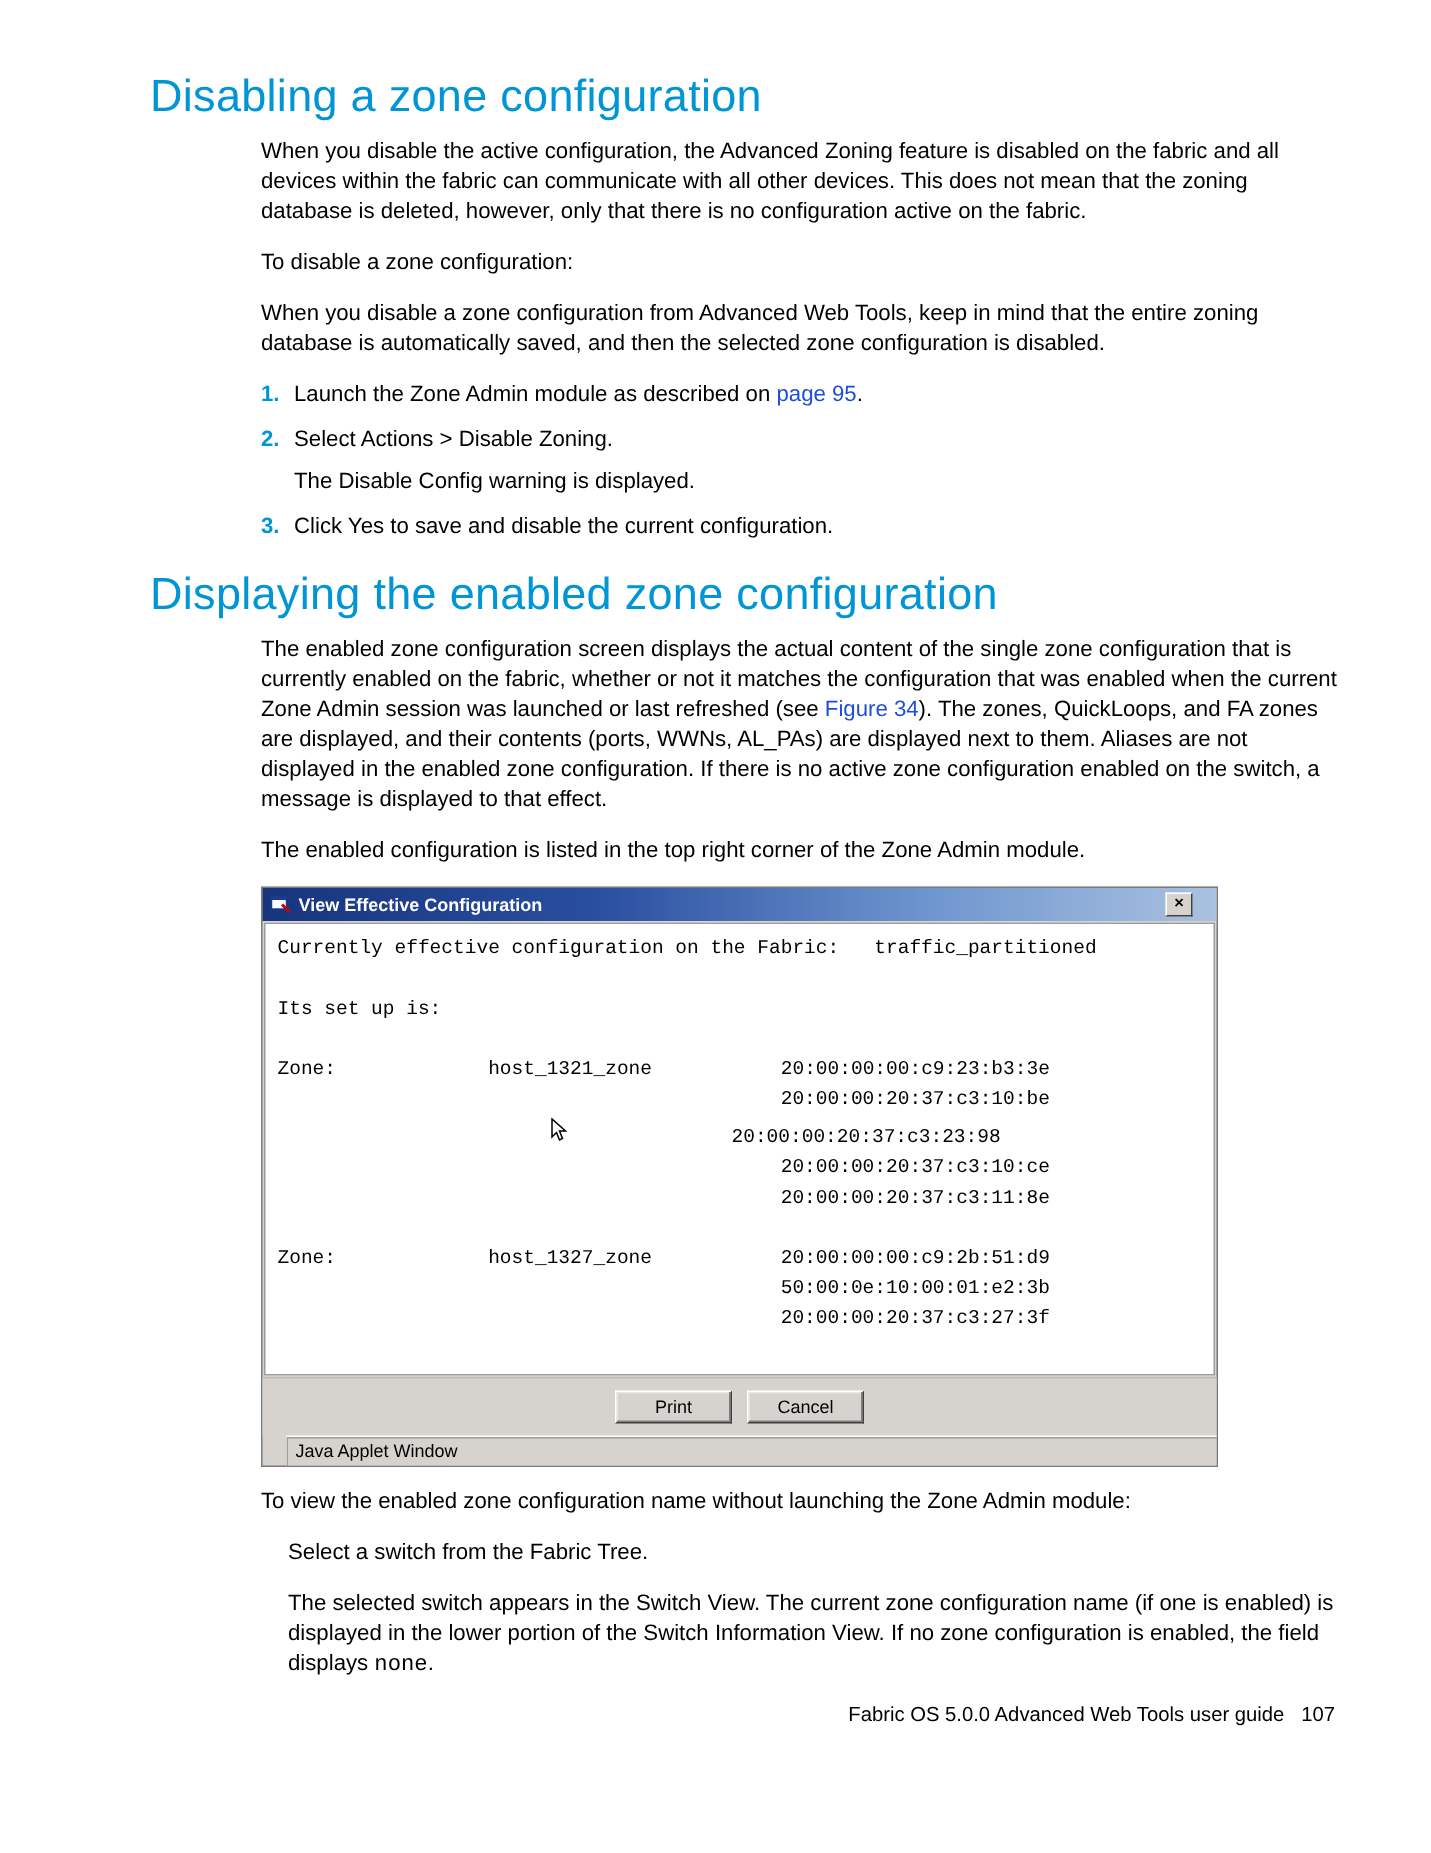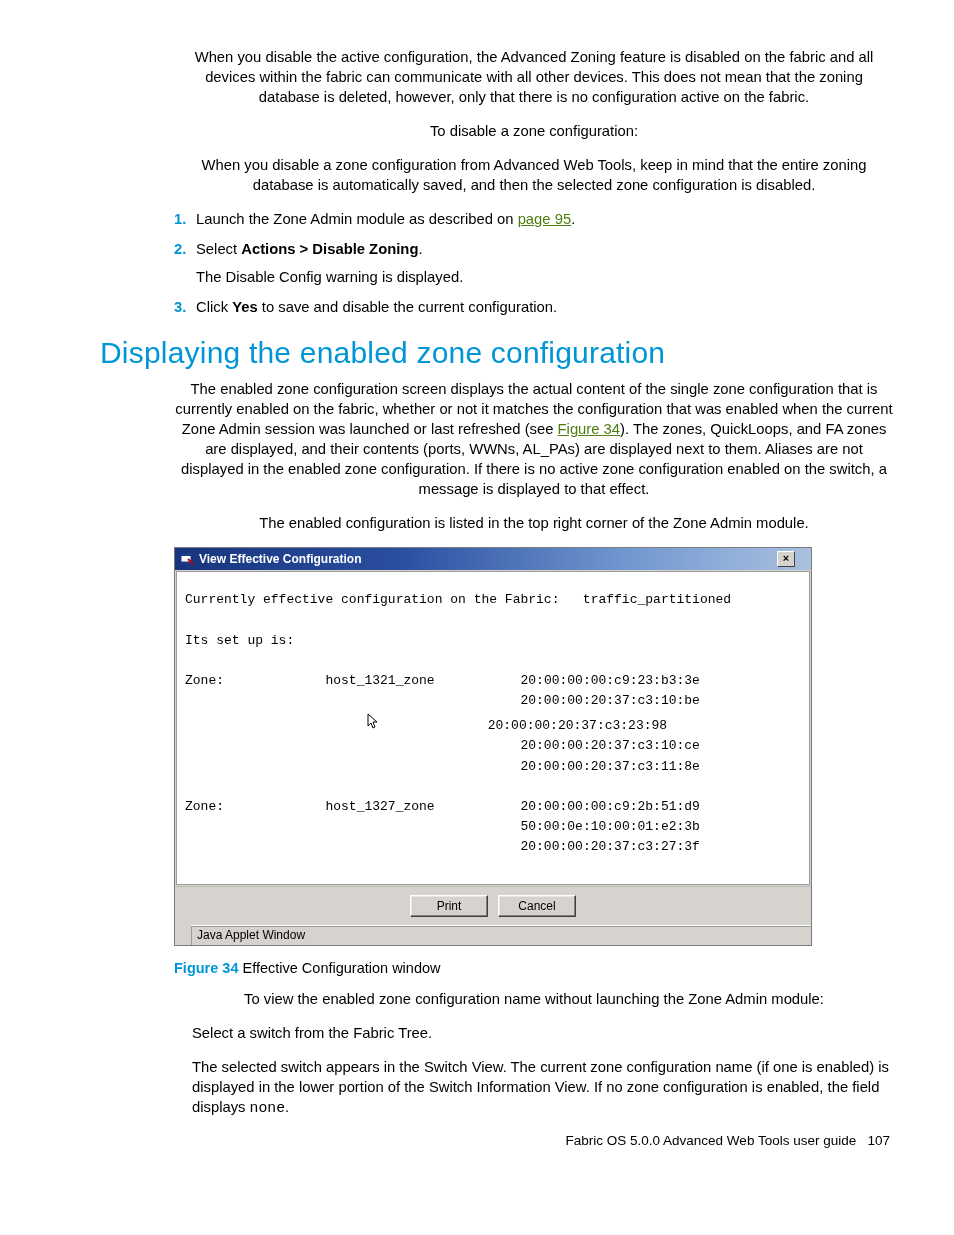--- a/index.html
+++ b/index.html
@@ -22,21 +22,20 @@
     letter-spacing: 0.2px;
   }
   .body-text {
     font-size: 14.8px;
     line-height: 1.35;
     margin: 0 0 14px 0;
     color: #000;
   }
   .indent {
     margin-left: 74px;
-    text-align: center;
   }
   .indent2 {
     margin-left: 92px;
   }
   ol.steps {
     list-style: none;
     padding: 0;
     margin: 0 0 18px 74px;
   }
   ol.steps > li {
@@ -46,22 +45,22 @@
     position: relative;
     padding-left: 22px;
   }
   ol.steps > li .num {
     position: absolute;
     left: 0;
     top: 0;
     color: #0096d6;
     font-weight: bold;
   }
-  .link { color: #4d7c0f; text-decoration: underline; }
-  .bold { font-weight: bold; }
+  .link { color: #1d4ed8; }
+  .bold { font-weight: normal; }
   .step-sub {
     margin: 8px 0 0 0;
     font-size: 14.8px;
   }
   
   .win {
     margin: 0 0 14px 74px;
     width: 636px;
     border: 1px solid #7b7b7b;
     background: #d6d3ce;
@@ -96,21 +95,21 @@
     font-family: Arial;
     line-height: 12px;
     text-align: center;
     font-weight: bold;
     cursor: pointer;
   }
   .win-body {
     background: #fff;
     border: 1px solid #9c9c9c;
     margin: 1px;
-    padding: 18px 8px 4px 8px;
+    padding: 6px 8px 4px 8px;
     font-family: "Courier New", monospace;
     font-size: 13px;
     line-height: 1.55;
     white-space: pre;
     color: #000;
     min-height: 290px;
   }
   .cursor-arrow {
     display: inline-block;
     position: relative;
@@ -160,20 +159,21 @@
     font-size: 13.5px;
     margin-top: 11px;
     padding-right: 4px;
   }
 </style>
 </head>
 <body>
 
 <div class="page">
 
+  <h1>Disabling a zone configuration</h1>
 
   <p class="body-text indent">When you disable the active configuration, the Advanced Zoning feature is disabled on the fabric and all devices within the fabric can communicate with all other devices. This does not mean that the zoning database is deleted, however, only that there is no configuration active on the fabric.</p>
   <p class="body-text indent">To disable a zone configuration:</p>
   <p class="body-text indent">When you disable a zone configuration from Advanced Web Tools, keep in mind that the entire zoning database is automatically saved, and then the selected zone configuration is disabled.</p>
 
   <ol class="steps">
     <li>
       <span class="num">1.</span>
       <span>Launch the Zone Admin module as described on </span><span class="link">page 95</span><span>.</span>
     </li>
@@ -224,23 +224,20 @@
                                            <span>50:00:0e:10:00:01:e2:3b</span>
                                            <span>20:00:00:20:37:c3:27:3f</span>
 </div>
     <div class="btnrow">
       <button class="winbtn">Print</button>
       <button class="winbtn">Cancel</button>
     </div>
     <div class="statusbar">Java Applet Window</div>
   </div>
 
-  <div class="fig-caption">
-    <span class="figlabel">Figure 34</span><span> Effective Configuration window</span>
-  </div>
 
   <p class="body-text indent">To view the enabled zone configuration name without launching the Zone Admin module:</p>
   <p class="body-text indent2">Select a switch from the Fabric Tree.</p>
   <p class="body-text indent2">
     <span>The selected switch appears in the Switch View. The current zone configuration name (if one is enabled) is displayed in the lower portion of the Switch Information View. If no zone configuration is enabled, the field displays </span><span class="mono">none</span><span>.</span>
   </p>
 
   <div class="footer">
     <span>Fabric OS 5.0.0 Advanced Web Tools user guide</span>&nbsp;&nbsp;&nbsp;<span>107</span>
   </div>

